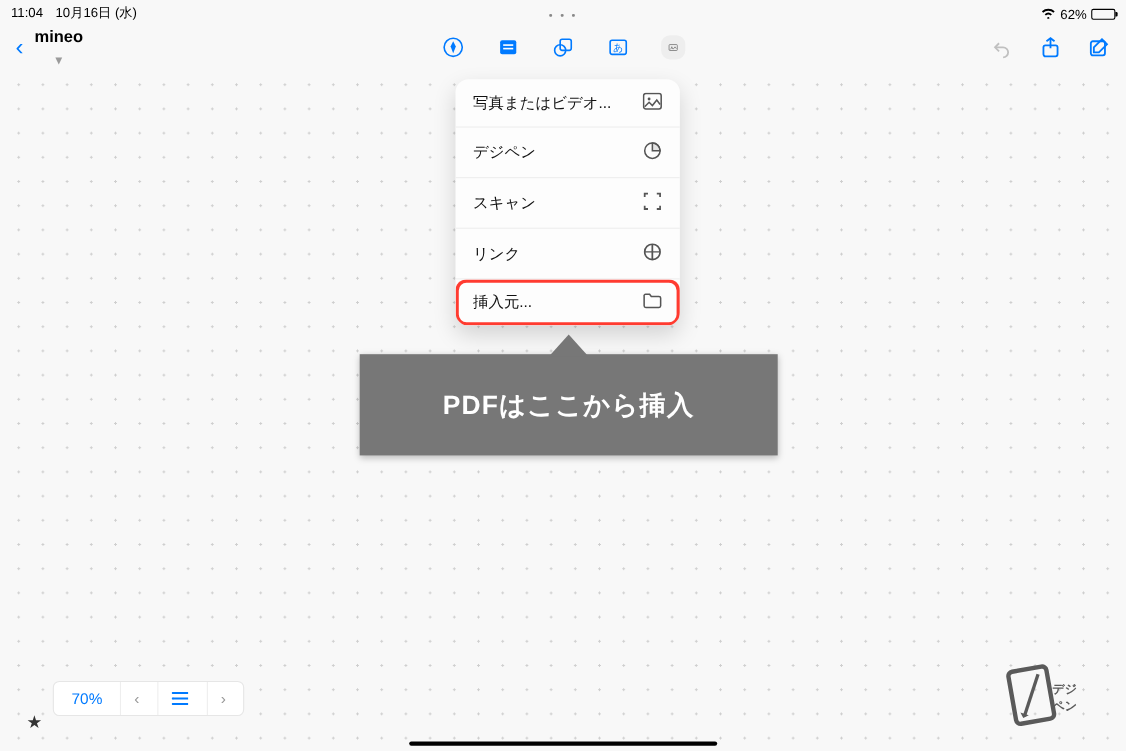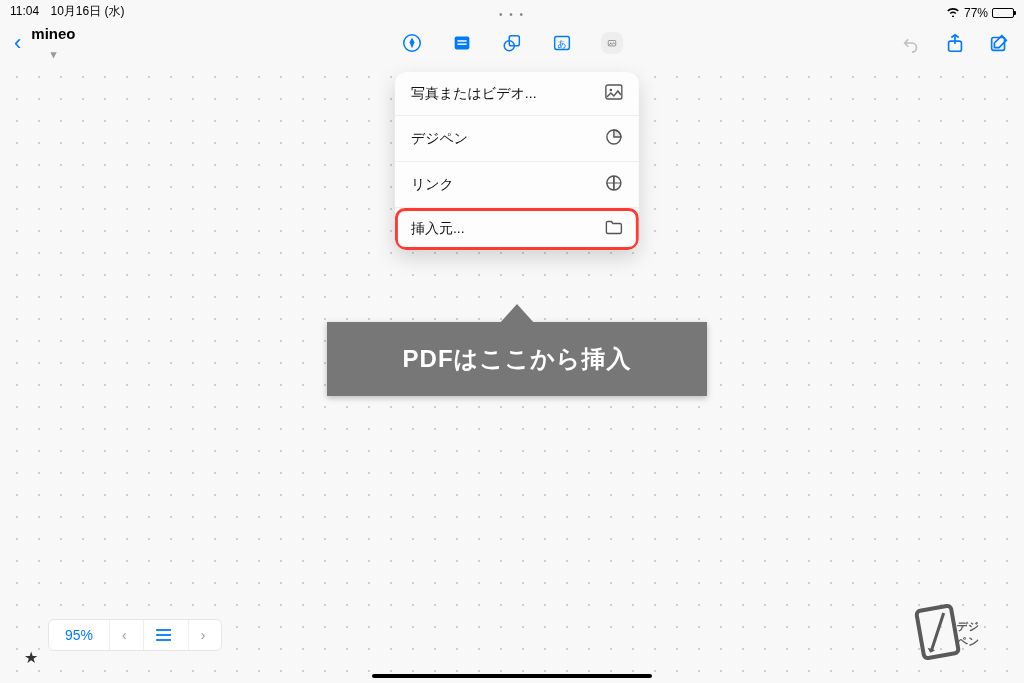--- a/index.html
+++ b/index.html
@@ -93,21 +93,21 @@
     margin-left:auto;
     display:flex; gap:22px;
   }
   .right-tools .tool-icon { color:#007aff; }
   .right-tools .undo { color:#c0c0c0; }
 
   
   .menu {
     position:absolute;
     top:72px; left:50%;
-    width:244px;
+    width:204px;
     transform:translateX(-48%);
     background:#fdfdfd;
     border-radius:12px;
     box-shadow:0 8px 20px rgba(0,0,0,0.15);
     overflow:hidden;
   }
   .menu-item {
     display:flex;
     justify-content:space-between;
     align-items:center;
@@ -122,21 +122,21 @@
     box-shadow: inset 0 0 0 3px #ff3b30;
     border-radius:10px;
   }
 
   
   .callout {
     position:absolute;
     top:322px;
     left:327px;
     width:380px;
-    height:74px;
+    height:92px;
     background:#777;
     color:#fff;
     display:flex;
     align-items:center;
     justify-content:center;
     font-size:24px;
     font-weight:800;
     letter-spacing:1px;
     box-shadow:0 2px 6px rgba(0,0,0,.25);
   }
@@ -215,21 +215,21 @@
     <span>11:04</span>
     <span>10月16日 (水)</span>
   </div>
   <div class="center">• • •</div>
   <div class="right">
     <span>
       <svg width="14" height="11" viewBox="0 0 14 11">
           <path d="M7 9.5a1 1 0 100 2 1 1 0 000-2zM3.7 6.9a5 5 0 016.6 0l-1.1 1.2a3.3 3.3 0 00-4.4 0zM1.2 4.3a8.6 8.6 0 0111.6 0l-1.1 1.2a7 7 0 00-9.4 0z" fill="#000"></path>
         </svg>
     </span>
-    <span>77%</span>
+    <span>62%</span>
     <span class="battery"><span class="fill"></span></span>
   </div>
 </div>
 
 <div class="topbar">
   <span class="back-chevron">‹</span>
   <div class="doc-title">
     <span>mineo</span>
     <span class="chev">▾</span>
   </div>
@@ -306,20 +306,28 @@
   <div class="menu-item">
     <span>デジペン</span>
     <span class="micon">
       <svg width="18" height="18" viewBox="0 0 18 18" fill="none" stroke="#555" stroke-width="1.4">
           <circle cx="9" cy="9" r="7"></circle>
           <path d="M9 2a7 7 0 017 7h-7z" fill="#555" fill-opacity=".15"></path>
         </svg>
     </span>
   </div>
   <div class="menu-item">
+    <span>スキャン</span>
+    <span class="micon">
+      <svg width="18" height="18" viewBox="0 0 18 18" fill="none" stroke="#555" stroke-width="1.6">
+          <path d="M2 5V2h3M16 5V2h-3M2 13v3h3M16 13v3h-3"></path>
+        </svg>
+    </span>
+  </div>
+  <div class="menu-item">
     <span>リンク</span>
     <span class="micon">
       <svg width="18" height="18" viewBox="0 0 18 18" fill="none" stroke="#555" stroke-width="1.5">
           <circle cx="9" cy="9" r="7"></circle>
           <path d="M4 4l10 10" transform="rotate(45 9 9)"></path>
           <path d="M9 2v14M2 9h14" stroke-width="1"></path>
         </svg>
     </span>
   </div>
   <div class="menu-item highlighted">
@@ -331,21 +339,21 @@
     </span>
   </div>
 </div>
 
 <div class="callout">
   <span>PDFはここから挿入</span>
 </div>
 
 <div style="position:absolute;bottom:16px;left:24px;display:flex;align-items:center;">
   <div class="bottombar">
-    <div class="seg">95%</div>
+    <div class="seg">70%</div>
     <div class="seg">‹</div>
     <div class="seg" style="color:#007aff">
       <svg width="16" height="14" viewBox="0 0 16 14" fill="none" stroke="#007aff" stroke-width="1.8">
           <line x1="1" y1="2" x2="15" y2="2"></line>
           <line x1="1" y1="7" x2="15" y2="7"></line>
           <line x1="1" y1="12" x2="15" y2="12"></line>
           <circle cx="1" cy="2" r="1" fill="#007aff" stroke="none"></circle>
           <circle cx="1" cy="7" r="1" fill="#007aff" stroke="none"></circle>
           <circle cx="1" cy="12" r="1" fill="#007aff" stroke="none"></circle>
         </svg>

